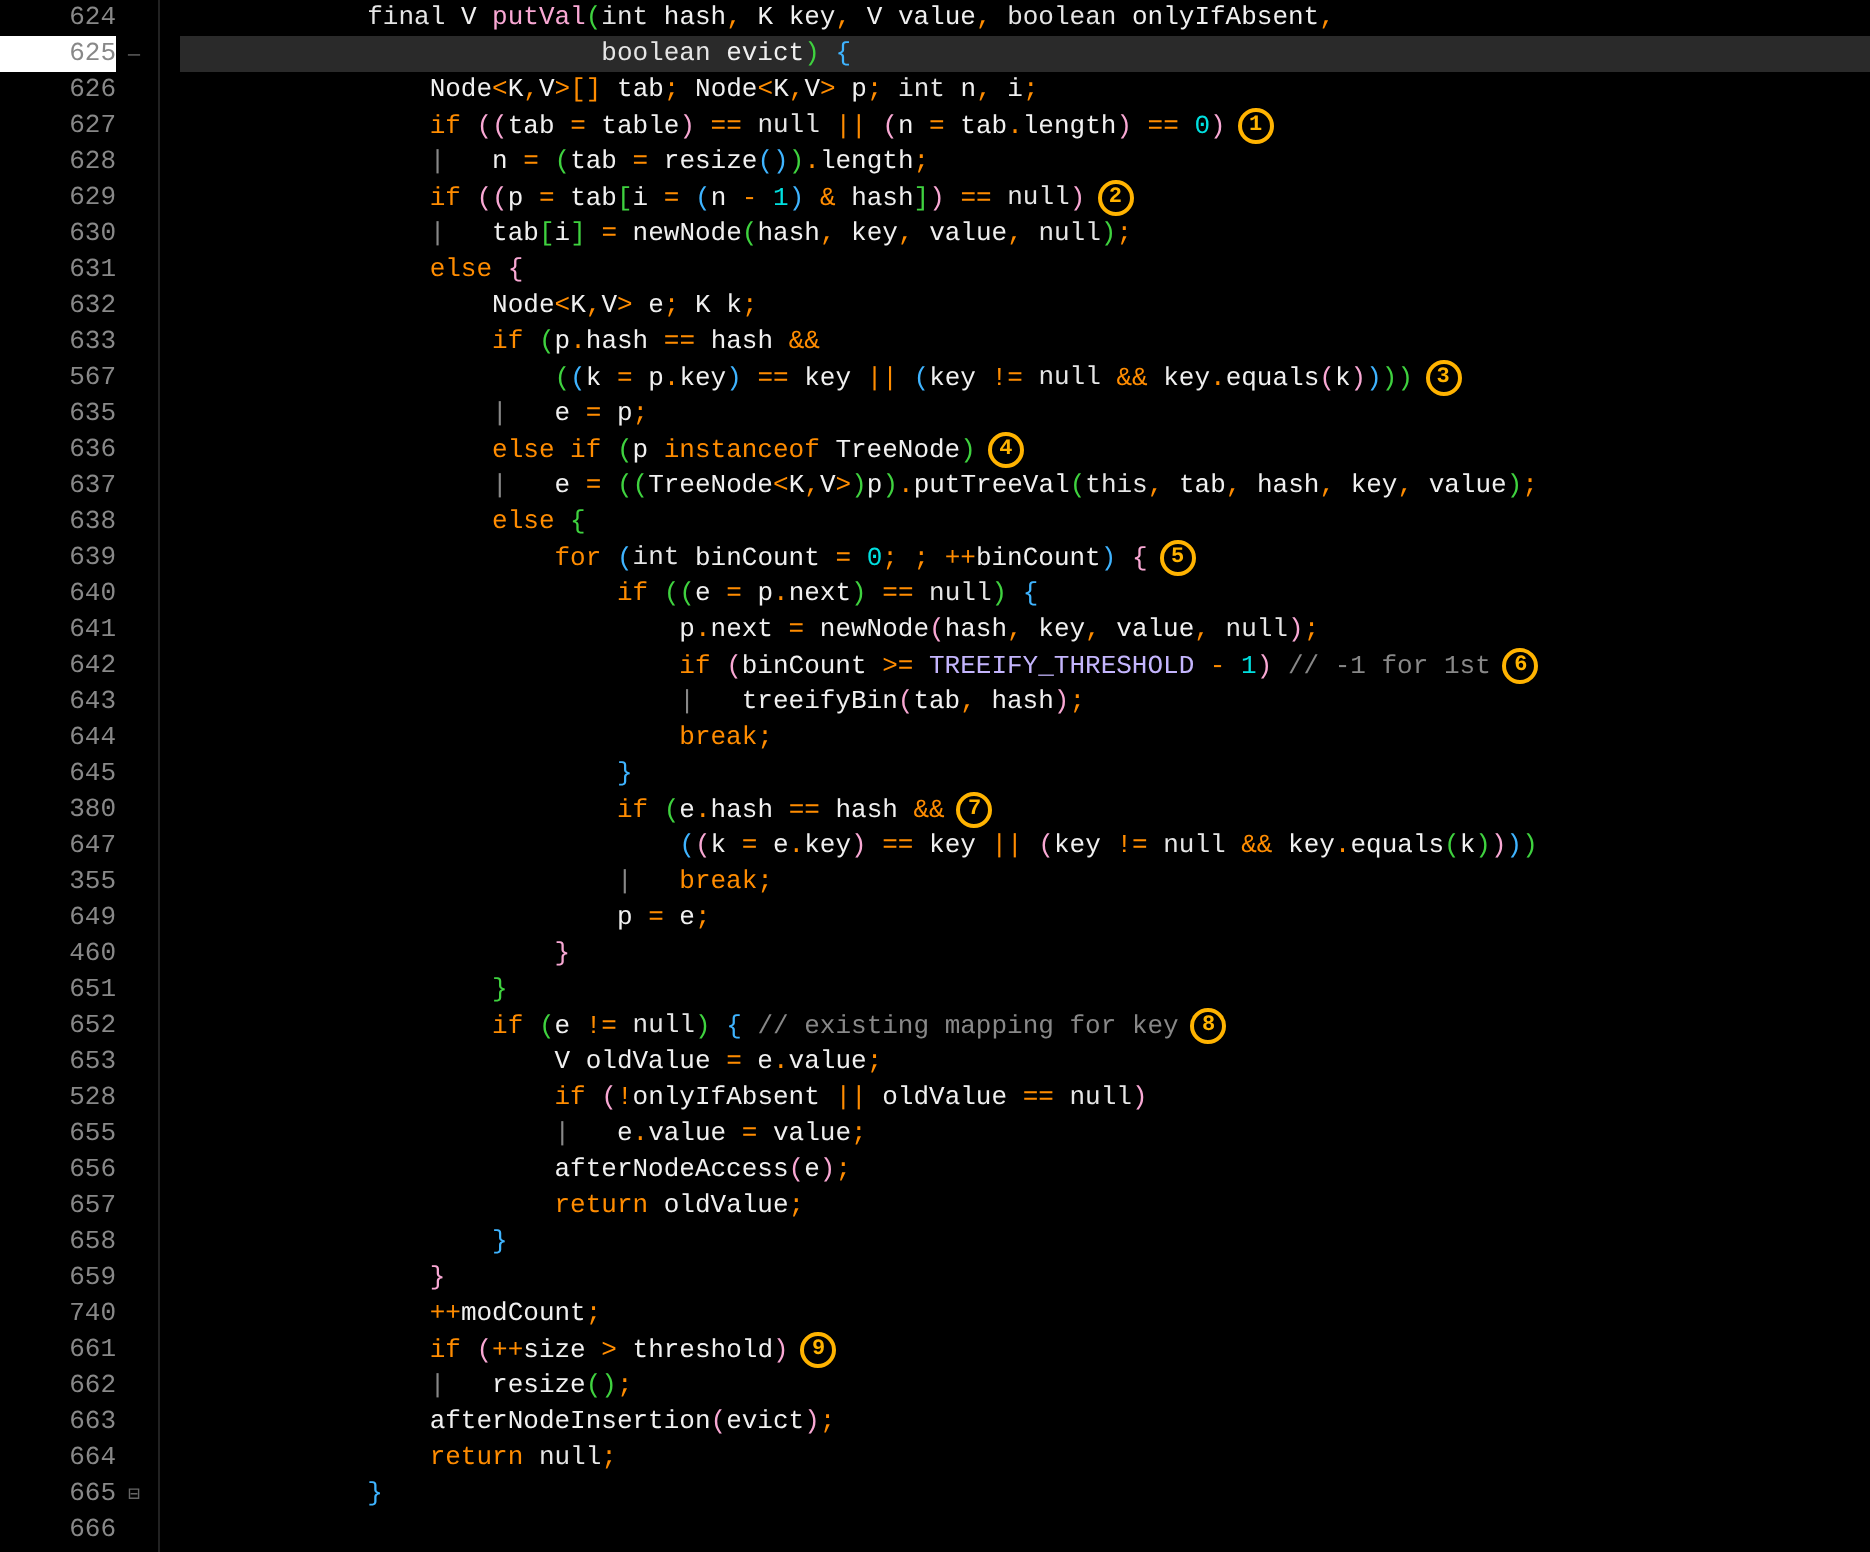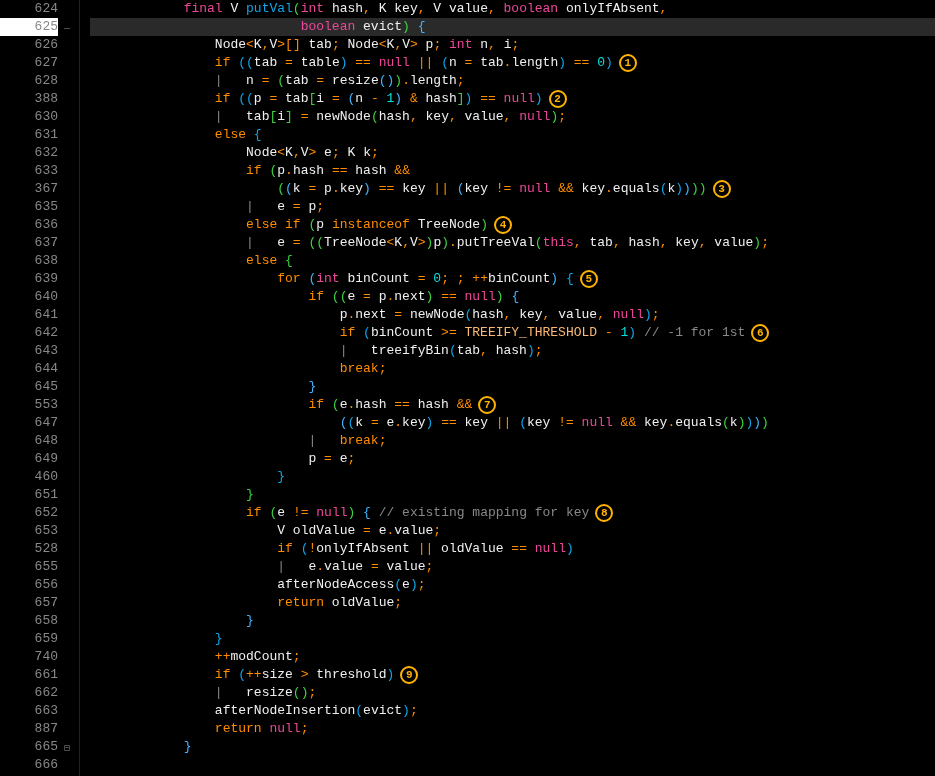--- a/index.html
+++ b/index.html
@@ -40,29 +40,29 @@
   .code {
     flex: 1;
     padding-left: 10px;
     white-space: pre;
     position: relative;
   }
   .line { height: 18px; position: relative; }
   .line.hl { background: #2a2a2a; }
   .gutter .line.hl { background: #ffffff; }
   .ul   { }
-  .pink { color: #ec4899; margin-top: 20px; }
+  .pink { color: #e5e5e5; margin-top: 20px; }
   .orange{ color:#ff8c00;}
   .blue { color:#3fb4ff;}
   .cyan { color:#00e0e0;}
-  .yellow{ color:#0ea5e9;}
+  .yellow{ color:#f9a8d4;}
   .white{ color:#f0f0f0;}
   .green{ color:#3fd23f;}
   .grey { color:#888;}
-  .purple{ color:#fdba74;}
+  .purple{ color:#c4b5fd;}
   .badge {
     display: inline-flex;
     width: 18px; height: 18px;
     border: 2px solid #ffb300;
     border-radius: 50%;
     color: #ffb300;
     align-items: center;
     justify-content: center;
     font-size: 11px;
     font-weight: bold;
@@ -74,56 +74,56 @@
 </head>
 <body>
 
 <div class="editor">
   <div class="gutter" id="gutter">
       <div class="line"><span class="gutwrap">624</span></div>
       <div class="line hl"><span class="gutwrap">625</span></div>
       <div class="line"><span class="gutwrap">626</span></div>
       <div class="line"><span class="gutwrap">627</span></div>
       <div class="line"><span class="gutwrap">628</span></div>
-      <div class="line"><span class="gutwrap">388</span></div>
+      <div class="line"><span class="gutwrap">629</span></div>
       <div class="line"><span class="gutwrap">630</span></div>
       <div class="line"><span class="gutwrap">631</span></div>
       <div class="line"><span class="gutwrap">632</span></div>
       <div class="line"><span class="gutwrap">633</span></div>
-      <div class="line"><span class="gutwrap">367</span></div>
+      <div class="line"><span class="gutwrap">567</span></div>
       <div class="line"><span class="gutwrap">635</span></div>
       <div class="line"><span class="gutwrap">636</span></div>
       <div class="line"><span class="gutwrap">637</span></div>
       <div class="line"><span class="gutwrap">638</span></div>
       <div class="line"><span class="gutwrap">639</span></div>
       <div class="line"><span class="gutwrap">640</span></div>
       <div class="line"><span class="gutwrap">641</span></div>
       <div class="line"><span class="gutwrap">642</span></div>
       <div class="line"><span class="gutwrap">643</span></div>
       <div class="line"><span class="gutwrap">644</span></div>
       <div class="line"><span class="gutwrap">645</span></div>
-      <div class="line"><span class="gutwrap">553</span></div>
+      <div class="line"><span class="gutwrap">380</span></div>
       <div class="line"><span class="gutwrap">647</span></div>
-      <div class="line"><span class="gutwrap">648</span></div>
+      <div class="line"><span class="gutwrap">355</span></div>
       <div class="line"><span class="gutwrap">649</span></div>
       <div class="line"><span class="gutwrap">460</span></div>
       <div class="line"><span class="gutwrap">651</span></div>
       <div class="line"><span class="gutwrap">652</span></div>
       <div class="line"><span class="gutwrap">653</span></div>
       <div class="line"><span class="gutwrap">528</span></div>
       <div class="line"><span class="gutwrap">655</span></div>
       <div class="line"><span class="gutwrap">656</span></div>
       <div class="line"><span class="gutwrap">657</span></div>
       <div class="line"><span class="gutwrap">658</span></div>
       <div class="line"><span class="gutwrap">659</span></div>
       <div class="line"><span class="gutwrap">740</span></div>
       <div class="line"><span class="gutwrap">661</span></div>
       <div class="line"><span class="gutwrap">662</span></div>
       <div class="line"><span class="gutwrap">663</span></div>
-      <div class="line"><span class="gutwrap">887</span></div>
+      <div class="line"><span class="gutwrap">664</span></div>
       <div class="line"><span class="gutwrap">665</span></div>
       <div class="line"><span class="gutwrap">666</span></div>
     </div>
   <div class="fold-col" id="foldcol">
       <div class="line"></div>
       <div class="line">
         <span class="fold-mark" style="top: 2px;">—</span>
       </div>
       <div class="line"></div>
       <div class="line"></div>

